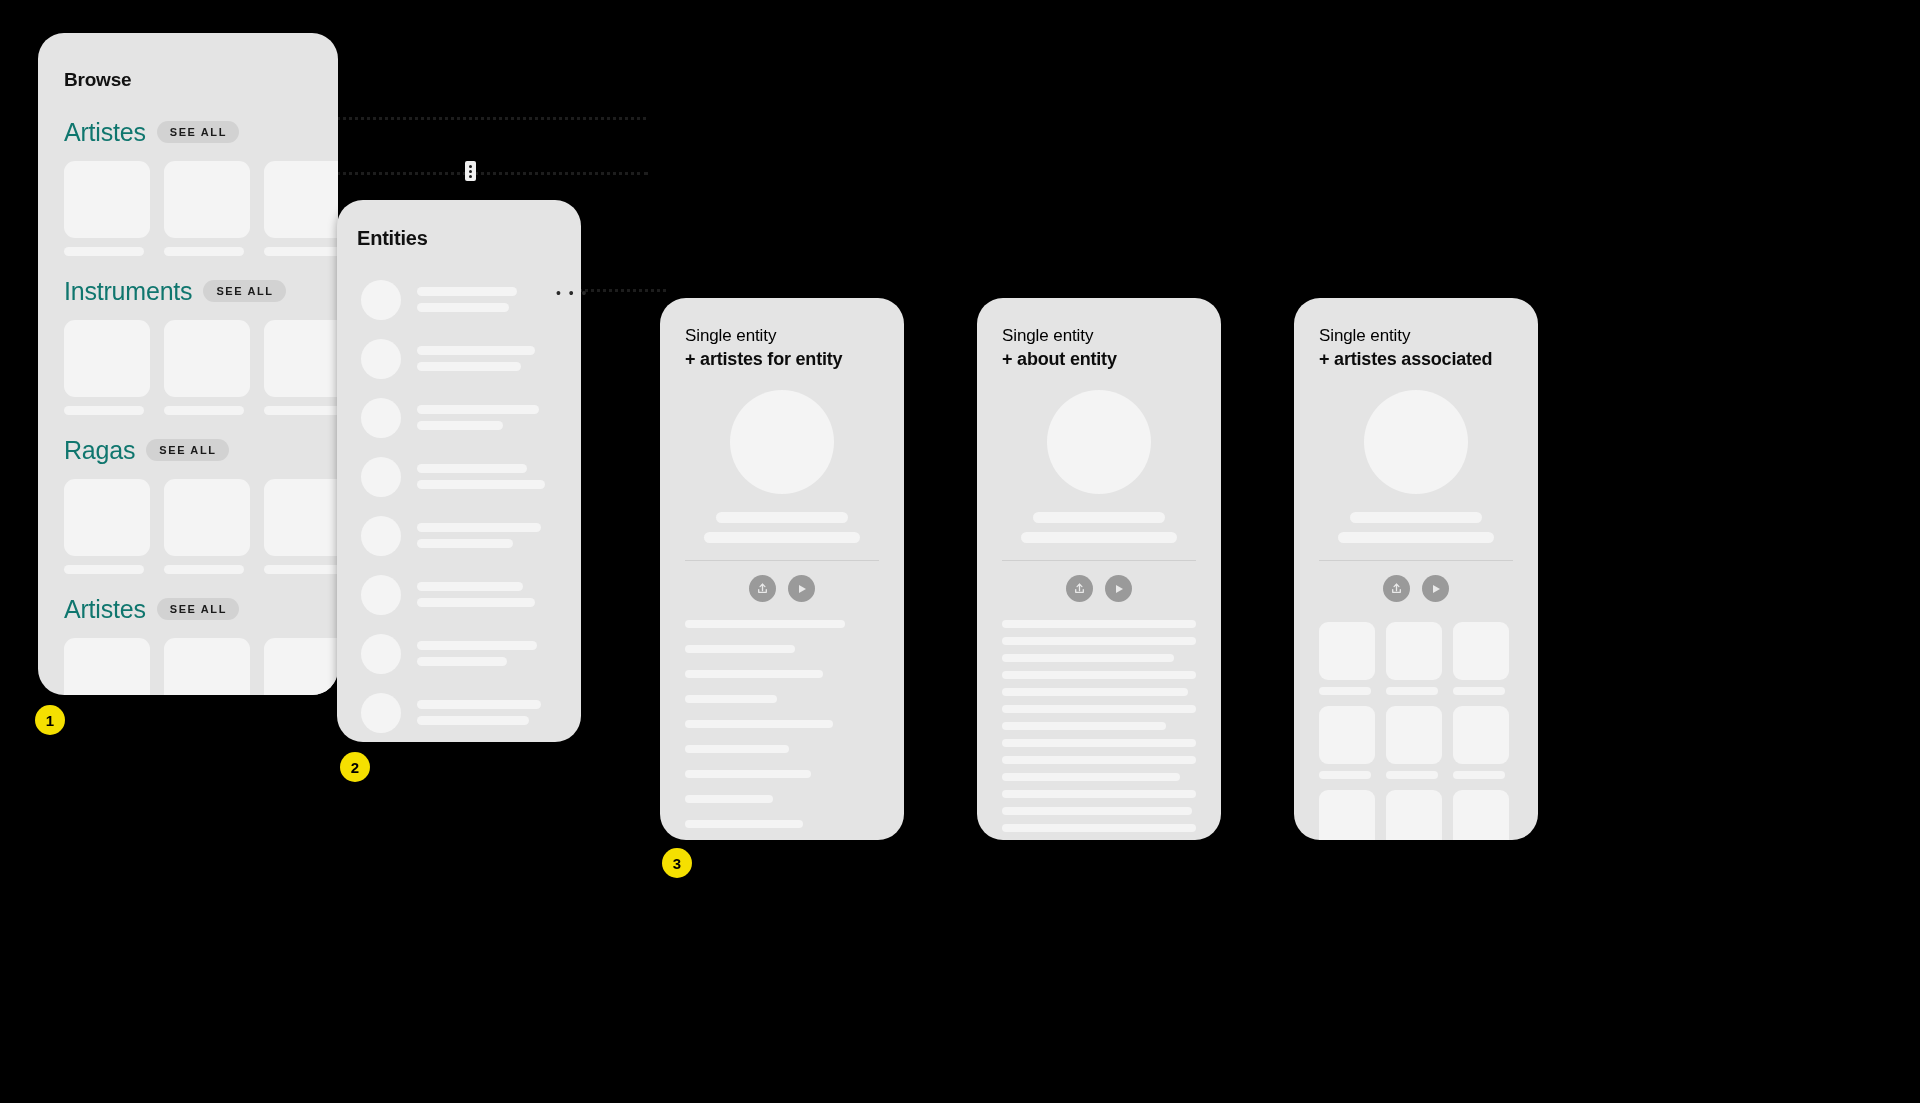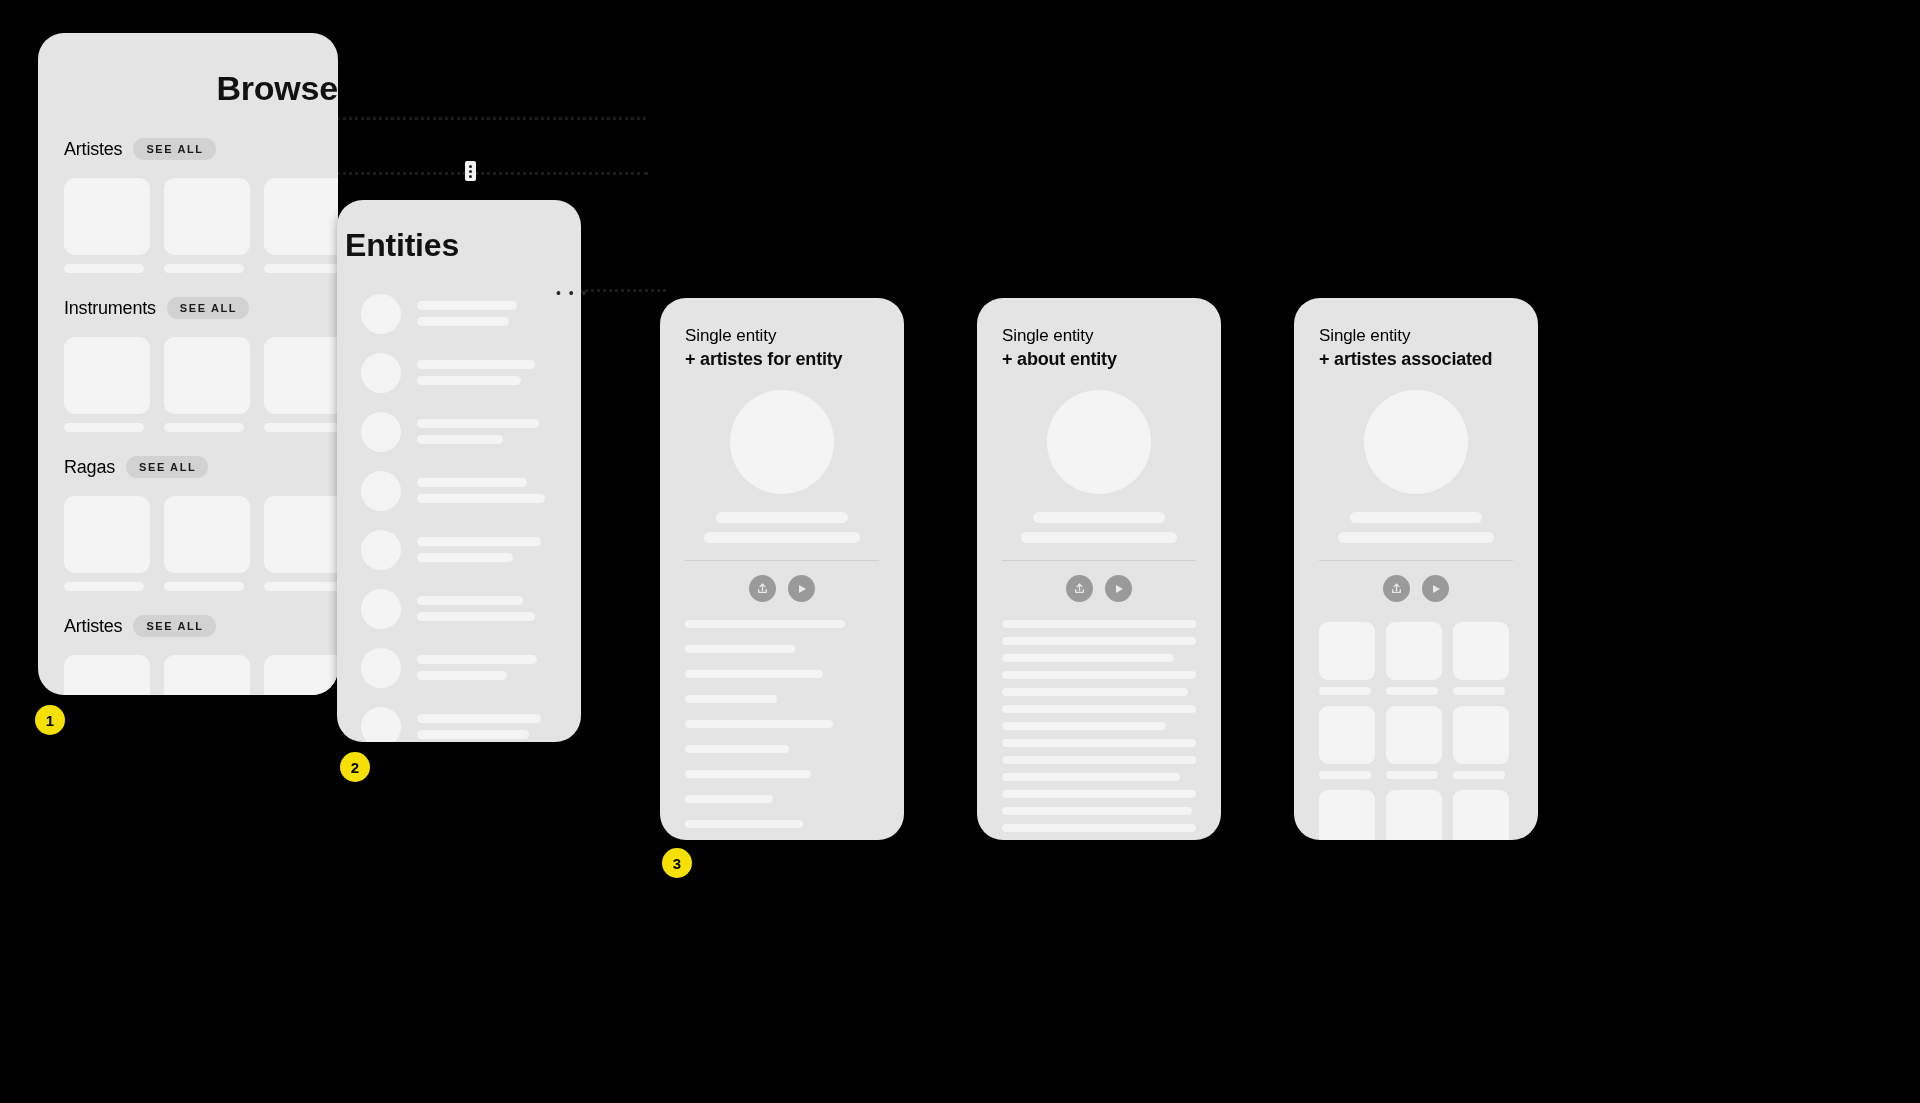--- a/index.html
+++ b/index.html
@@ -35,34 +35,33 @@
   }
 
   
   #browse-card {
     left: 38px;
     top: 33px;
     width: 300px;
     height: 662px;
   }
   .browse-head {
-    font-size: 34px;
+    font-size: 19px;
     margin: 36px 0 0 26px;
-    text-align: right;
   }
   .section-row {
     display: flex;
     align-items: center;
     gap: 11px;
     margin: 0 0 0 26px;
     height: 30px;
   }
   .section-label {
-    font-size: 18px;
-    color: #000000;
+    font-size: 25px;
+    color: #0f766e;
     font-weight: 500;
     letter-spacing: -0.2px;
   }
   .see-all {
     background: #d2d2d2;
     color: #1a1a1a;
     border-radius: 14px;
     font-size: 11px;
     letter-spacing: 1.6px;
     font-weight: bold;
@@ -91,22 +90,22 @@
   }
 
   
   #entities-card {
     left: 337px;
     top: 200px;
     width: 244px;
     height: 542px;
   }
   .entities-head {
-    font-size: 32px;
-    margin: 27px 0 0 8px;
+    font-size: 20px;
+    margin: 27px 0 0 20px;
   }
   .ent-list { margin-top: 20px; }
   .ent-row {
     display: flex;
     align-items: center;
     gap: 16px;
     height: 59px;
     padding-left: 24px;
   }
   .ent-avatar {

